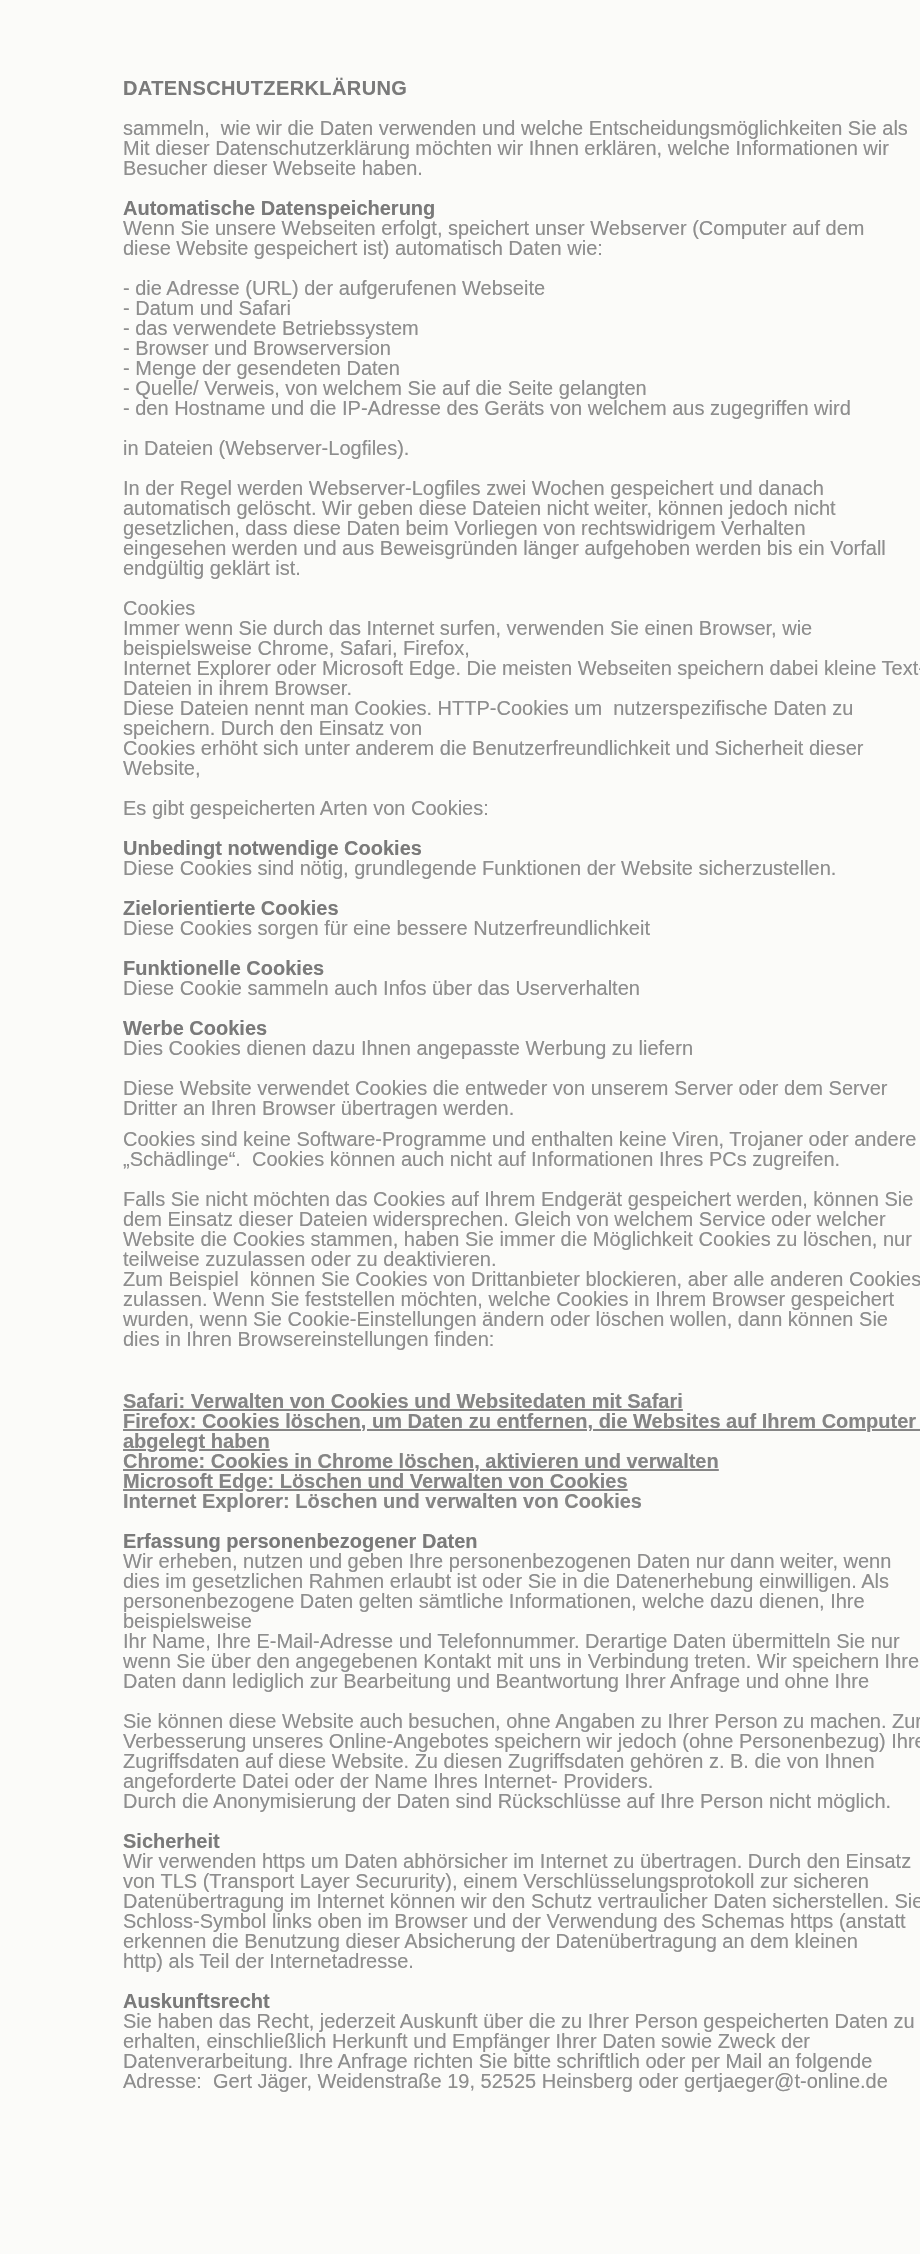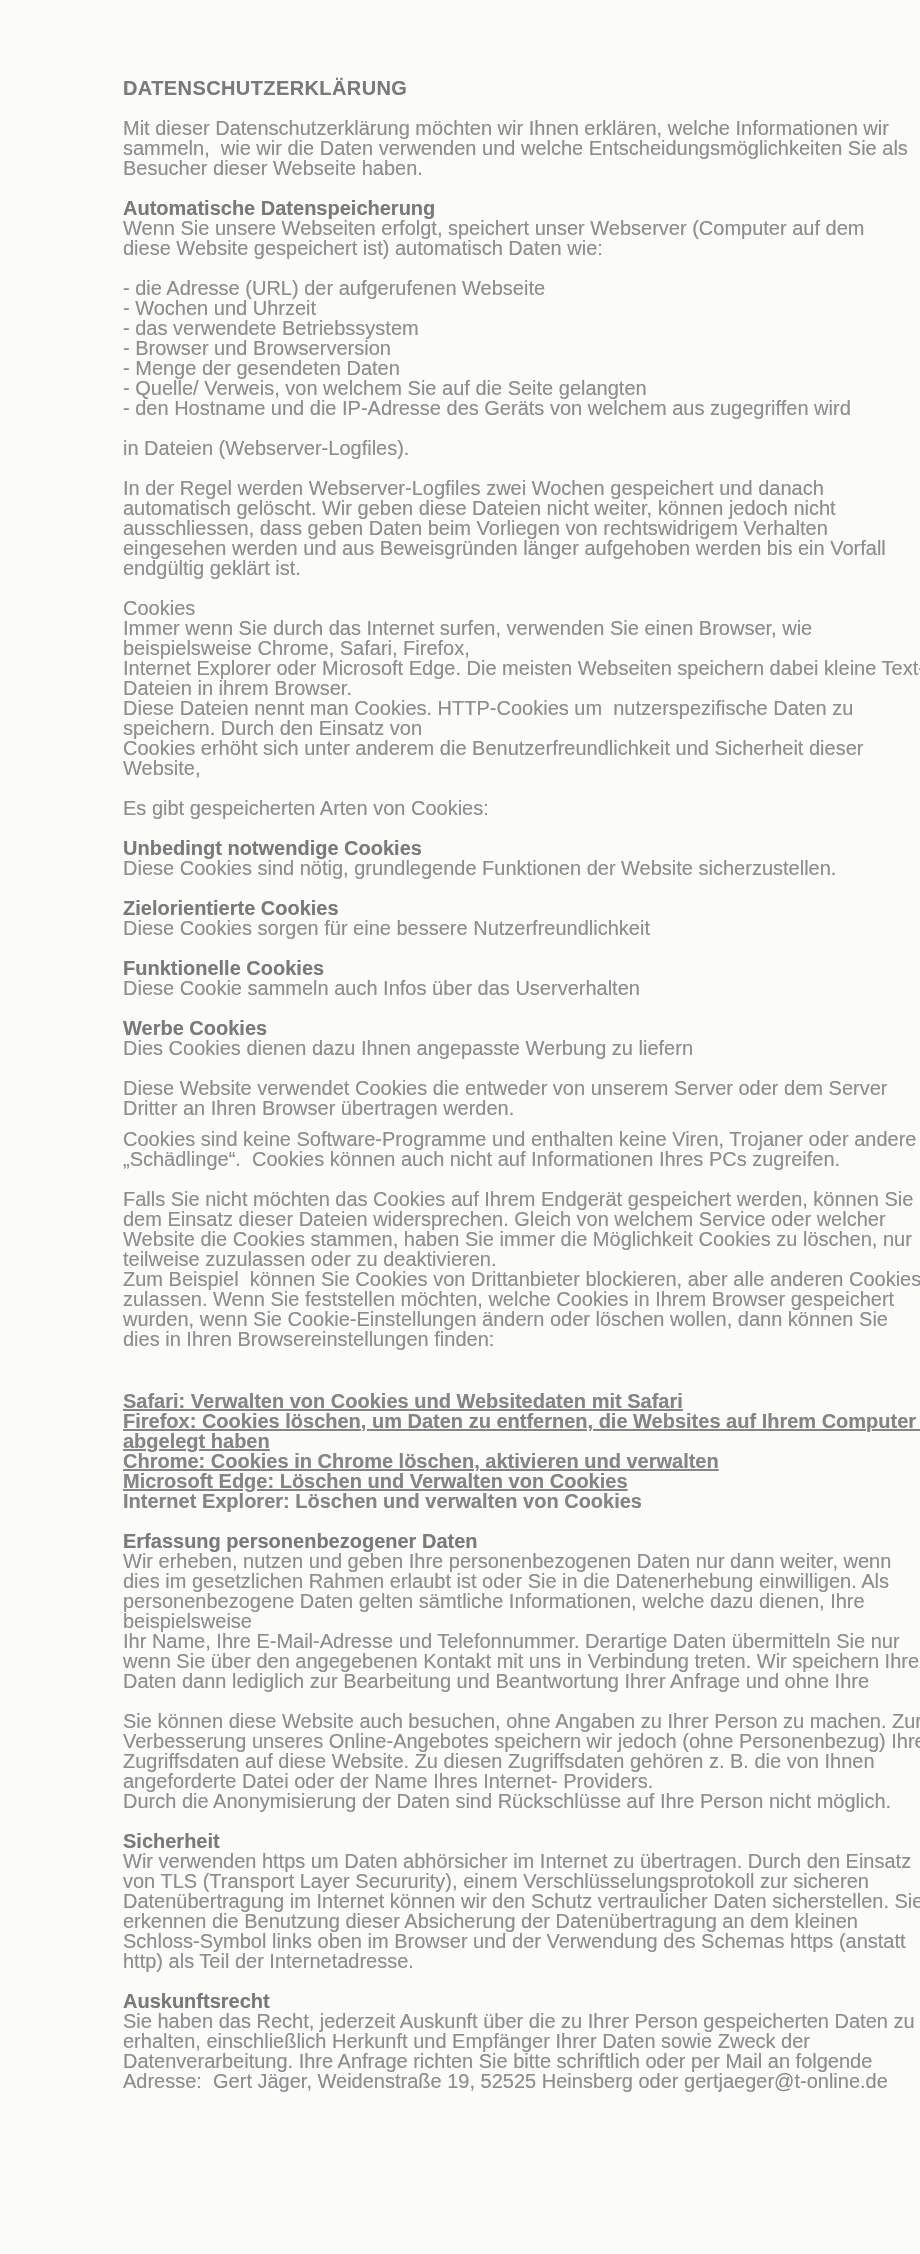--- a/index.html
+++ b/index.html
@@ -52,47 +52,47 @@
   }
 </style>
 </head>
 <body>
 
 <div class="page">
   <div class="content">
     <div class="title">DATENSCHUTZERKLÄRUNG</div>
     <div>
         <div class="block paragraph">
+          <div class="ln">sammeln,  wie wir die Daten verwenden und welche Entscheidungsmöglichkeiten Sie als</div>
           <div class="ln">Mit dieser Datenschutzerklärung möchten wir Ihnen erklären, welche Informationen wir</div>
-          <div class="ln">sammeln,  wie wir die Daten verwenden und welche Entscheidungsmöglichkeiten Sie als</div>
           <div class="ln">Besucher dieser Webseite haben.</div>
         </div>
         <div class="block heading">
           <div class="ln">Automatische Datenspeicherung</div>
         </div>
         <div class="block paragraph attached">
           <div class="ln">Wenn Sie unsere Webseiten erfolgt, speichert unser Webserver (Computer auf dem</div>
           <div class="ln">diese Website gespeichert ist) automatisch Daten wie:</div>
         </div>
         <div class="block list">
           <div class="ln">- die Adresse (URL) der aufgerufenen Webseite</div>
-          <div class="ln">- Wochen und Uhrzeit</div>
+          <div class="ln">- Datum und Safari</div>
           <div class="ln">- das verwendete Betriebssystem</div>
           <div class="ln">- Browser und Browserversion</div>
           <div class="ln">- Menge der gesendeten Daten</div>
           <div class="ln">- Quelle/ Verweis, von welchem Sie auf die Seite gelangten</div>
           <div class="ln">- den Hostname und die IP-Adresse des Geräts von welchem aus zugegriffen wird</div>
         </div>
         <div class="block paragraph">
           <div class="ln">in Dateien (Webserver-Logfiles).</div>
         </div>
         <div class="block paragraph">
           <div class="ln">In der Regel werden Webserver-Logfiles zwei Wochen gespeichert und danach</div>
           <div class="ln">automatisch gelöscht. Wir geben diese Dateien nicht weiter, können jedoch nicht</div>
-          <div class="ln">ausschliessen, dass geben Daten beim Vorliegen von rechtswidrigem Verhalten</div>
+          <div class="ln">gesetzlichen, dass diese Daten beim Vorliegen von rechtswidrigem Verhalten</div>
           <div class="ln">eingesehen werden und aus Beweisgründen länger aufgehoben werden bis ein Vorfall</div>
           <div class="ln">endgültig geklärt ist.</div>
         </div>
         <div class="block paragraph">
           <div class="ln">Cookies</div>
           <div class="ln">Immer wenn Sie durch das Internet surfen, verwenden Sie einen Browser, wie</div>
           <div class="ln">beispielsweise Chrome, Safari, Firefox,</div>
           <div class="ln">Internet Explorer oder Microsoft Edge. Die meisten Webseiten speichern dabei kleine Text-</div>
           <div class="ln">Dateien in ihrem Browser.</div>
           <div class="ln">Diese Dateien nennt man Cookies. HTTP-Cookies um  nutzerspezifische Daten zu</div>
@@ -172,22 +172,22 @@
           <div class="ln">angeforderte Datei oder der Name Ihres Internet- Providers.</div>
           <div class="ln">Durch die Anonymisierung der Daten sind Rückschlüsse auf Ihre Person nicht möglich.</div>
         </div>
         <div class="block heading">
           <div class="ln">Sicherheit</div>
         </div>
         <div class="block paragraph attached">
           <div class="ln">Wir verwenden https um Daten abhörsicher im Internet zu übertragen. Durch den Einsatz</div>
           <div class="ln">von TLS (Transport Layer Secururity), einem Verschlüsselungsprotokoll zur sicheren</div>
           <div class="ln">Datenübertragung im Internet können wir den Schutz vertraulicher Daten sicherstellen. Sie</div>
+          <div class="ln">Schloss-Symbol links oben im Browser und der Verwendung des Schemas https (anstatt</div>
           <div class="ln">erkennen die Benutzung dieser Absicherung der Datenübertragung an dem kleinen</div>
-          <div class="ln">Schloss-Symbol links oben im Browser und der Verwendung des Schemas https (anstatt</div>
           <div class="ln">http) als Teil der Internetadresse.</div>
         </div>
         <div class="block heading">
           <div class="ln">Auskunftsrecht</div>
         </div>
         <div class="block paragraph attached">
           <div class="ln">Sie haben das Recht, jederzeit Auskunft über die zu Ihrer Person gespeicherten Daten zu</div>
           <div class="ln">erhalten, einschließlich Herkunft und Empfänger Ihrer Daten sowie Zweck der</div>
           <div class="ln">Datenverarbeitung. Ihre Anfrage richten Sie bitte schriftlich oder per Mail an folgende</div>
           <div class="ln">Adresse:  Gert Jäger, Weidenstraße 19, 52525 Heinsberg oder gertjaeger@t-online.de</div>

